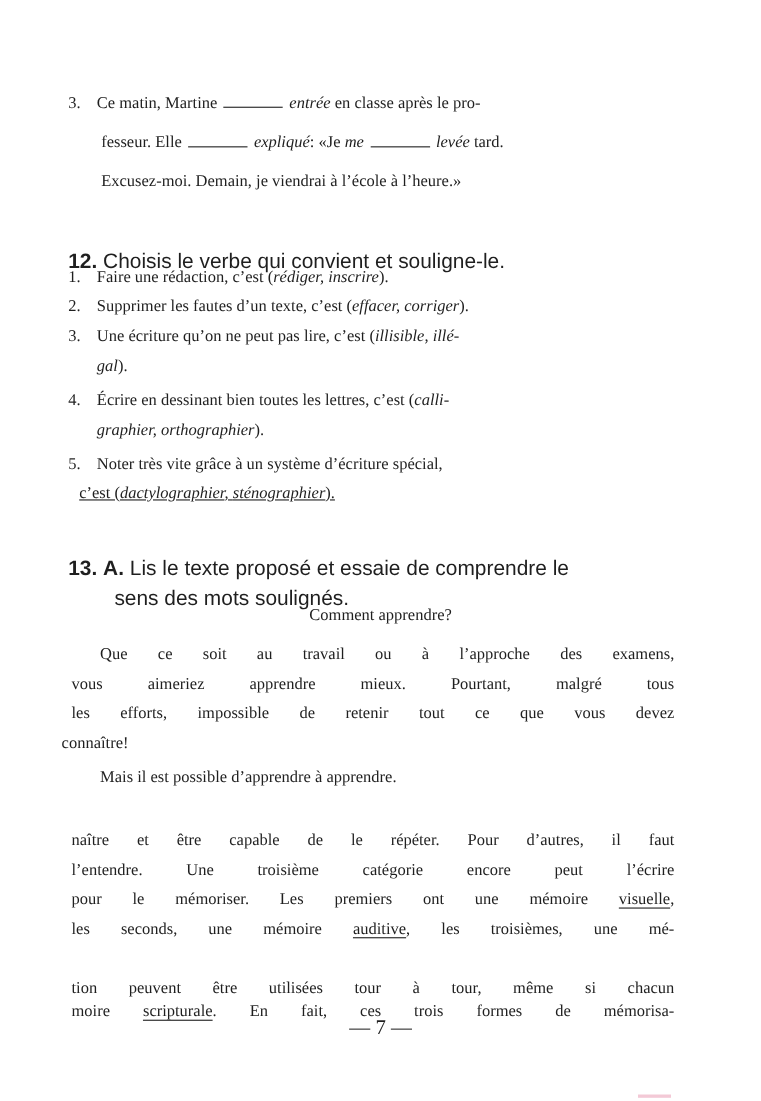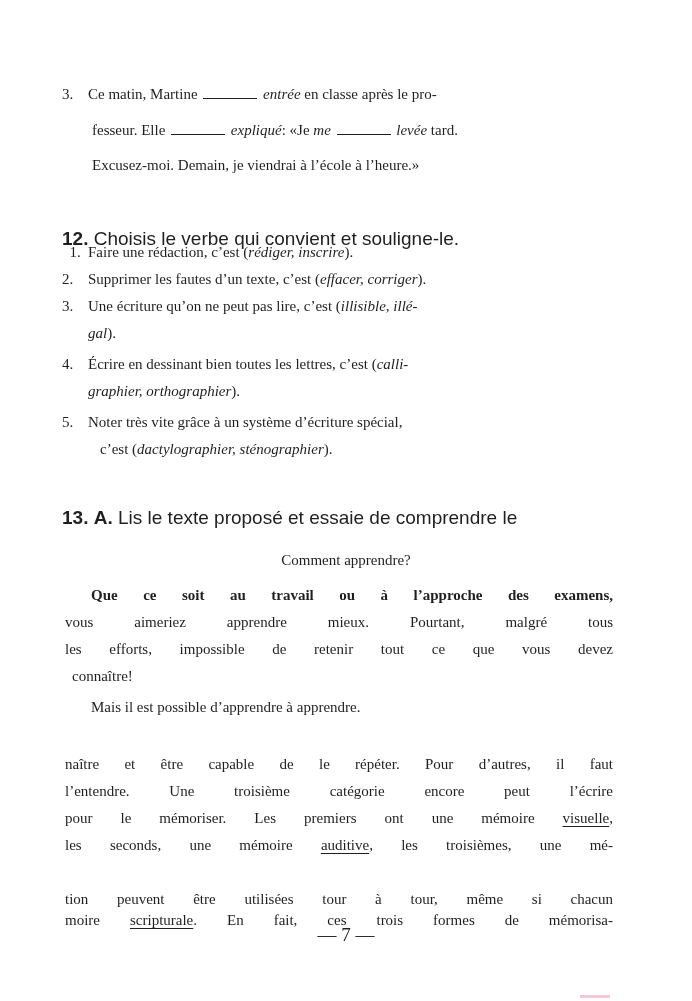--- a/index.html
+++ b/index.html
@@ -27,55 +27,56 @@
   </div>
   <div class="line serif" style="left:92px; top:122px;">
     <span>fesseur. Elle</span> <span class="blank"></span> <i>expliqué</i><span>: «Je</span> <i>me</i> <span class="blank"></span> <i>levée</i> <span>tard.</span>
   </div>
   <div class="line serif" style="left:92px; top:157px;">Excusez-moi. Demain, je viendrai à l’école à l’heure.»</div>
 
   <div class="line sans" style="left:62px; top:208px;">
     <b>12.</b> <span>Choisis le verbe qui convient et souligne-le.</span>
   </div>
 
-  <div class="line serif" style="left:62px; top:244px;text-align:center;">
+  <div class="line serif" style="left:62px; top:244px;">
     <span class="num">1.</span><span>Faire une rédaction, c’est (</span><i>rédiger</i><i>, </i><i>inscrire</i><span>).</span>
   </div>
   <div class="line serif" style="left:62px; top:271px;">
     <span class="num">2.</span><span>Supprimer les fautes d’un texte, c’est (</span><i>effacer</i><i>, </i><i>corriger</i><span>).</span>
   </div>
   <div class="line serif" style="left:62px; top:298px;">
     <span class="num">3.</span><span>Une écriture qu’on ne peut pas lire, c’est (</span><i>illisible</i><i>, </i><i>illé-</i>
   </div>
   <div class="line serif" style="left:88px; top:325px;">
     <i>gal</i><span>).</span>
   </div>
   <div class="line serif" style="left:62px; top:356px;">
     <span class="num">4.</span><span>Écrire en dessinant bien toutes les lettres, c’est (</span><i>calli-</i>
   </div>
   <div class="line serif" style="left:88px; top:383px;">
     <i>graphier</i><i>, </i><i>orthographier</i><span>).</span>
   </div>
   <div class="line serif" style="left:62px; top:414px;">
     <span class="num">5.</span><span>Noter très vite grâce à un système d’écriture spécial,</span>
   </div>
-  <div class="line serif" style="left:100px; top:441px;">
+  <div class="line serif" style="left:72px; top:441px;text-decoration:underline;">
     <span>c’est (</span><i>dactylographier</i><i>, </i><i>sténographier</i><span>).</span>
   </div>
 
   <div class="line sans" style="left:62px; top:487px;">
     <b>13.</b> <b>A.</b> <span>Lis le texte proposé et essaie de comprendre le</span>
   </div>
+  <div class="line sans" style="left:104px; top:514px;">sens des mots soulignés.</div>
 
   <div class="line serif center" style="left:0; top:552px; width:692px;">Comment apprendre?</div>
 
-  <div class="line serif just" style="left:91px; top:587px; width:522px;font-weight:bold;">Que ce soit au travail ou à l’approche des examens,</div>
+  <div class="line serif just" style="left:91px; top:587px; width:522px;">Que ce soit au travail ou à l’approche des examens,</div>
   <div class="line serif just" style="left:65px; top:614px; width:548px;">vous aimeriez apprendre mieux. Pourtant, malgré tous</div>
   <div class="line serif just" style="left:65px; top:641px; width:548px;">les efforts, impossible de retenir tout ce que vous devez</div>
-  <div class="line serif" style="left:72px; top:668px;">connaître!</div>
+  <div class="line serif" style="left:56px; top:668px;">connaître!</div>
   <div class="line serif" style="left:91px; top:699px;">Mais il est possible d’apprendre à apprendre.</div>
   <div class="line serif just" style="left:65px; top:756px; width:548px;">naître et être capable de le répéter. Pour d’autres, il faut</div>
   <div class="line serif just" style="left:65px; top:783px; width:548px;">l’entendre. Une troisième catégorie encore peut l’écrire</div>
   <div class="line serif just" style="left:65px; top:810px; width:548px;">
     <span>pour le mémoriser. Les premiers ont une mémoire</span> <span class="u">visuelle</span><span>,</span>
   </div>
   <div class="line serif just" style="left:65px; top:837px; width:548px;">
     <span>les seconds, une mémoire</span> <span class="u">auditive</span><span>, les troisièmes, une mé-</span>
   </div>
   <div class="line serif just" style="left:65px; top:864px; width:548px;margin-top:48px;">

